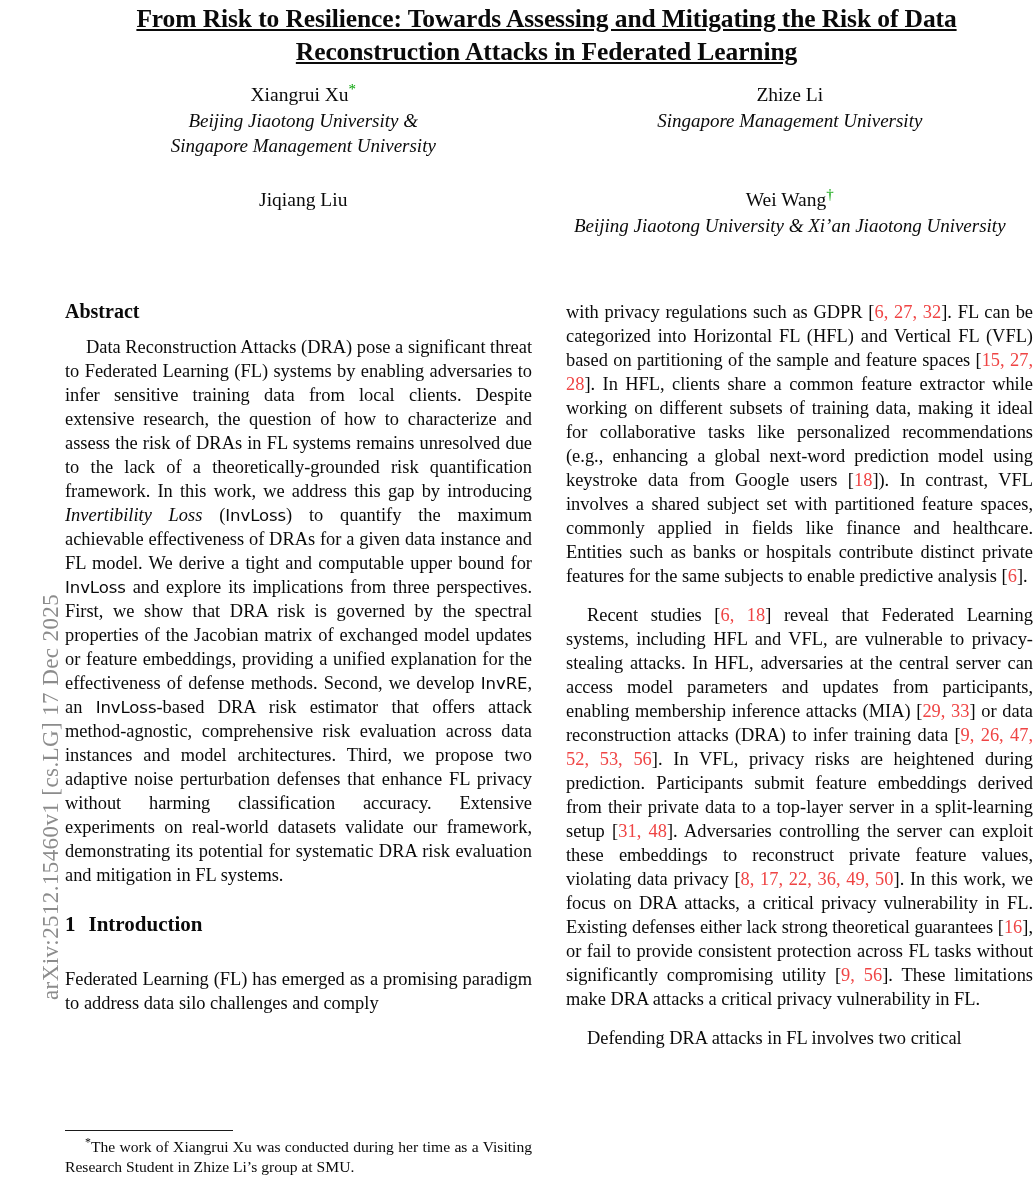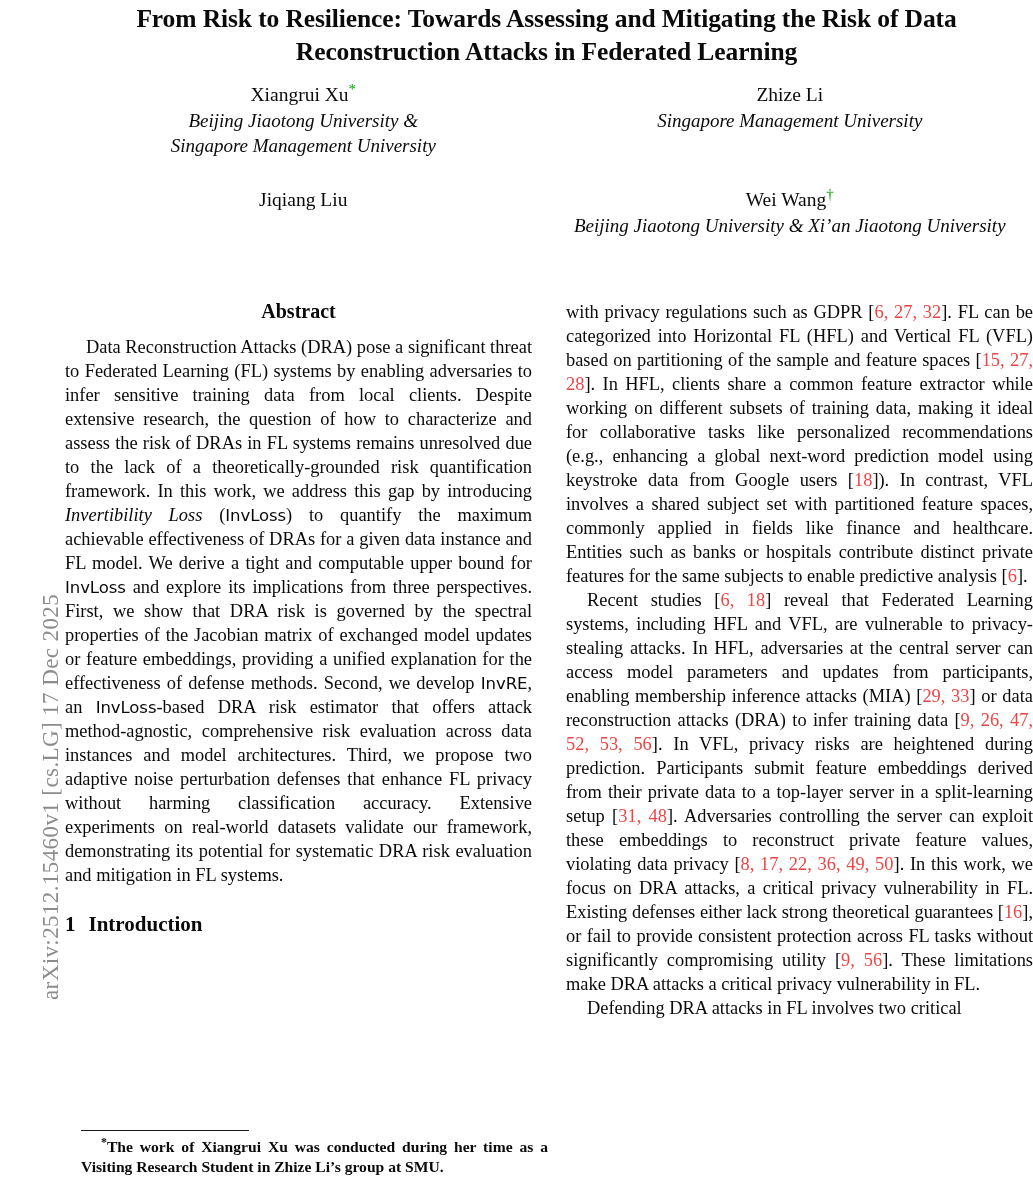--- a/index.html
+++ b/index.html
@@ -45,20 +45,21 @@
   #title-block {
     padding: 2px 8px 0 8px;
     text-align: center;
   }
   #paper-title {
     font-size: 25.5px;
     font-weight: bold;
     line-height: 1.30;
     letter-spacing: -0.1px;
     margin: 0;
+    text-decoration: underline;
   }
 
   
   #authors-block {
     margin-top: 14px;
     width: 100%;
   }
   .author-row {
     display: flex;
     width: 100%;
@@ -93,35 +94,34 @@
     left: 5px;
     width: 968px;
     display: flex;
     gap: 34px;
   }
   .col {
     width: 467px;
     position: relative;
   }
   #abstract-heading {
-    text-align: center;
     font-size: 20px;
     font-weight: bold;
     margin: 0 0 12px 0;
   }
   p.body {
     margin: 0;
     font-size: 18.4px;
     line-height: 1.305;
     text-align: justify;
     text-justify: inter-word;
     hyphens: none;
   }
   p.indent { text-indent: 21px; }
-  p.spaced { }
+  p.spaced { margin-top: 15px; }
 
   #intro-heading {
     font-size: 21px;
     font-weight: bold;
     margin: 25px 0 30px 0;
   }
   #intro-heading .sec-num { margin-right: 13px; }
 
   .ital { font-style: italic; }
   .sf {
@@ -131,24 +131,23 @@
   }
   .cite { color: #ef4444; }
   .mono {
     font-family: "DejaVu Sans Mono", "Liberation Mono", monospace;
     font-size: 0.84em;
   }
 
   
   #footnotes {
     position: absolute;
-    left: 16px;
+    left: 0;
     top: 830px;
     width: 467px;
-    font-weight: bold;
   }
   #footnote-rule {
     width: 168px; height: 0;
     border-top: 1.1px solid #1a1a1a;
     margin-bottom: 6px;
   }
   p.footnote {
     margin: 0;
     font-size: 15.6px;
     line-height: 1.30;
@@ -212,20 +211,21 @@
   <div id="columns">
 
     <div class="col">
 
       <div id="abstract-heading">Abstract</div>
 
       <p class="body indent"><span>Data Reconstruction Attacks (DRA) pose a significant threat to Federated Learning (FL) systems by enabling adversaries to infer sensitive training data from local clients. Despite extensive research, the question of how to characterize and assess the risk of DRAs in FL systems remains unresolved due to the lack of a theoretically-grounded risk quantification framework. In this work, we address this gap by introducing </span><span class="ital">Invertibility Loss</span><span> (</span><span class="sf">InvLoss</span><span>) to quantify the maximum achievable effectiveness of DRAs for a given data instance and FL model. We derive a tight and computable upper bound for </span><span class="sf">InvLoss</span><span> and explore its implications from three perspectives. First, we show that DRA risk is governed by the spectral properties of the Jacobian matrix of exchanged model updates or feature embeddings, providing a unified explanation for the effectiveness of defense methods. Second, we develop </span><span class="sf">InvRE</span><span>, an </span><span class="sf">InvLoss</span><span>-based DRA risk estimator that offers attack method-agnostic, comprehensive risk evaluation across data instances and model architectures. Third, we propose two adaptive noise perturbation defenses that enhance FL privacy without harming classification accuracy. Extensive experiments on real-world datasets validate our framework, demonstrating its potential for systematic DRA risk evaluation and mitigation in FL systems.</span></p>
 
       <h2 id="intro-heading"><span class="sec-num">1</span><span>Introduction</span></h2>
 
+      <p class="body">Federated Learning (FL) has emerged as a promising paradigm to address data silo challenges and comply</p>
 
       <div id="footnotes">
         <div id="footnote-rule"></div>
 
         <p class="footnote"><span class="fn-sym" style="margin-left:20px">*</span><span>The work of Xiangrui Xu was conducted during her time as a Visiting Research Student in Zhize Li’s group at SMU.</span></p>
 
       </div>
 
     </div>
 

